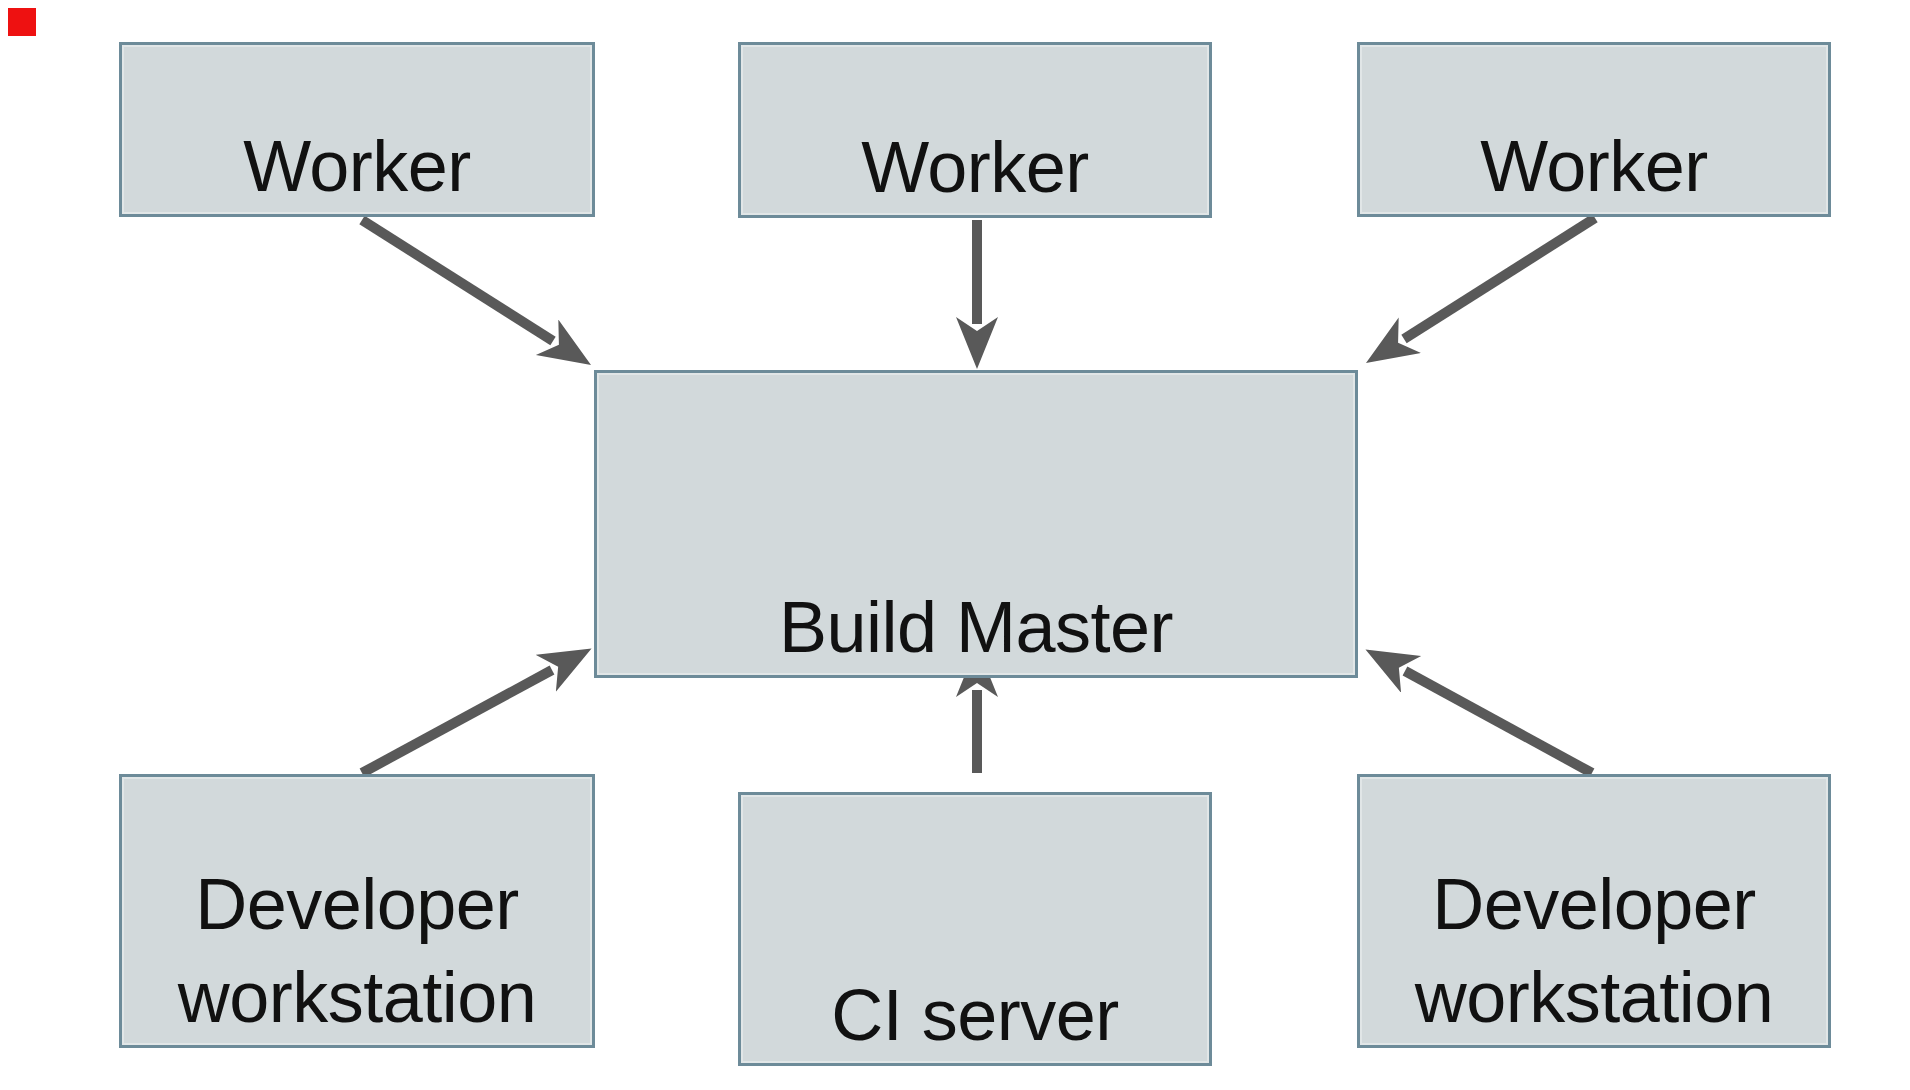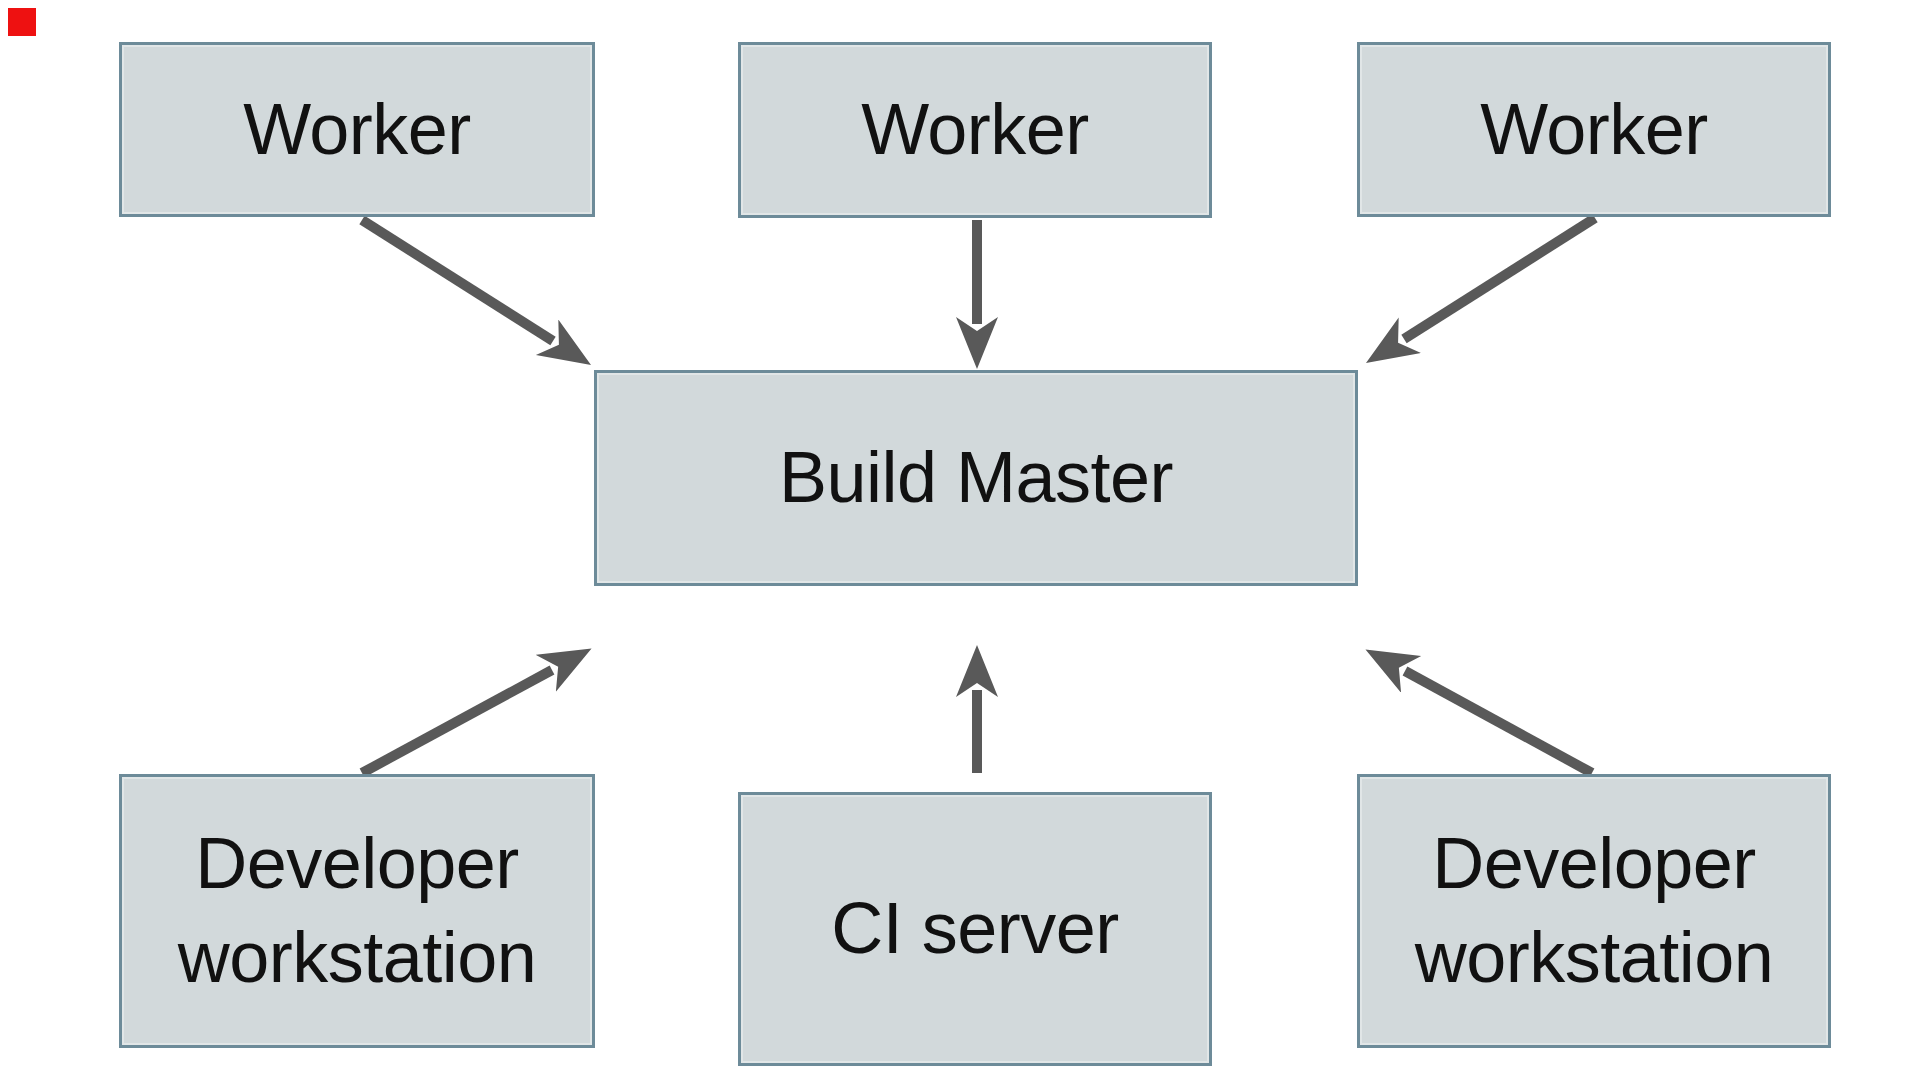--- a/index.html
+++ b/index.html
@@ -15,35 +15,35 @@
     overflow: hidden;
     font-family: "Liberation Sans", sans-serif;
   }
   .node {
     position: absolute;
     box-sizing: border-box;
     background: #d2d9db;
     border: 3px solid #6d8b99;
     box-shadow: inset 0 0 0 2px rgba(255,255,255,0.35);
     display: flex;
-    align-items: center;
+    align-items: flex-end;
     justify-content: center;
     text-align: center;
     font-size: 72px;
     line-height: 1.3;
     color: #111111;
     letter-spacing: -0.5px;
     padding: 0 14px;
   }
   
   .n-worker-1 { left: 119px; top: 42px;  width: 476px; height: 175px; }
   .n-worker-2 { left: 738px; top: 42px;  width: 474px; height: 176px; }
   .n-worker-3 { left: 1357px;top: 42px;  width: 474px; height: 175px; }
   
-  .n-build-master { left: 594px; top: 370px; width: 764px; height: 216px; }
+  .n-build-master { left: 594px; top: 370px; width: 764px; height: 308px; }
   
   .n-dev-1   { left: 119px; top: 774px; width: 476px; height: 274px; }
   .n-ci      { left: 738px; top: 774px; width: 474px; height: 274px; margin-top: 18px; }
   .n-dev-2   { left: 1357px;top: 774px; width: 474px; height: 274px; }
 
   .edges-layer {
     position: absolute;
     left: 0; top: 0;
     width: 1910px;
     height: 1090px;

